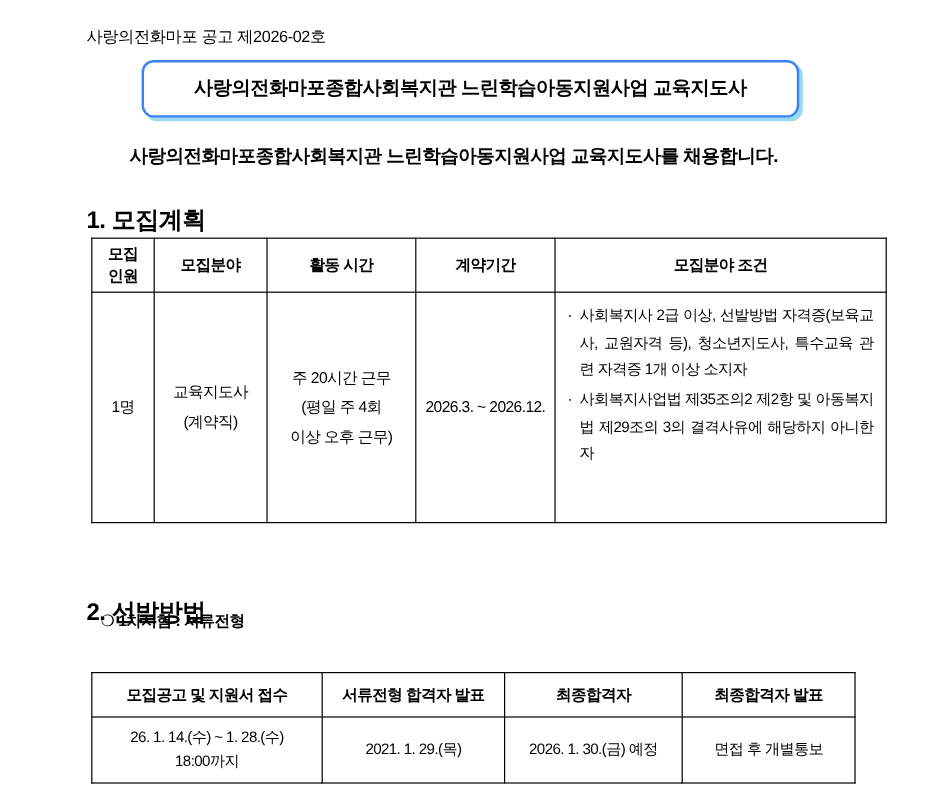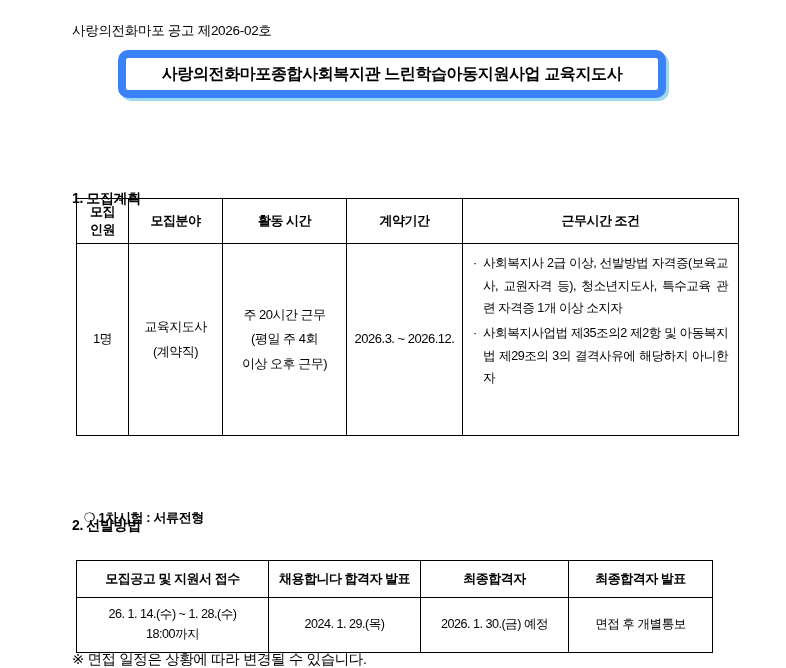--- a/index.html
+++ b/index.html
@@ -28,21 +28,21 @@
     font-size: 13.5px;
     letter-spacing: -0.3px;
     font-family: "Liberation Sans", "DejaVu Sans", sans-serif;
   }
   .title-box {
     position: absolute;
     left: 118px;
     top: 50px;
     width: 548px;
     height: 48px;
-    border: 8px solid #3b82f6;
+    border: 2px solid #3b82f6;
     border-radius: 10px;
     box-sizing: border-box;
     background: #ffffff;
     box-shadow: 3px 3px 0 #9ad9ee;
     display: flex;
     align-items: center;
     justify-content: center;
   }
   .title-text {
     font-size: 16px;
@@ -56,25 +56,24 @@
     position: absolute;
     left: 108px;
     top: 120px;
     font-size: 15.5px;
     font-weight: bold;
     letter-spacing: -0.5px;
     font-family: "Liberation Sans", "DejaVu Sans", sans-serif;
   }
   .section-heading {
     position: absolute;
-    font-size: 14px;
-    font-weight: bold;
-    letter-spacing: -0.4px;
-    font-family: "Liberation Sans", "DejaVu Sans", sans-serif;
-    margin-top: 20px;
+    font-size: 20px;
+    font-weight: bold;
+    letter-spacing: -0.4px;
+    font-family: "Liberation Sans", "DejaVu Sans", sans-serif;
   }
   #sec1 { left: 72px; top: 170px; }
   #sec2 { left: 72px; top: 497px; }
 
   table.grid {
     position: absolute;
     border-collapse: collapse;
     table-layout: fixed;
     font-family: "Liberation Sans", "DejaVu Sans", sans-serif;
   }
@@ -166,39 +165,40 @@
 <div class="page">
 
   <div class="doc-number">사랑의전화마포 공고 제2026-02호</div>
 
   <div class="title-box">
     <div class="title-text">
       <div>사랑의전화마포종합사회복지관 느린학습아동지원사업  교육지도사</div>
     </div>
   </div>
 
+  <div class="lead">사랑의전화마포종합사회복지관  느린학습아동지원사업  교육지도사를  채용합니다.</div>
 
   <div class="section-heading" id="sec1">1.  모집계획</div>
 
   <table class="grid" id="table1">
     <colgroup>
       <col class="c0">
         <col class="c1">
         <col class="c2">
         <col class="c3">
         <col class="c4">
     </colgroup>
     <thead>
       <tr>
         <th class="nowrap">모집
 인원</th>
         <th>모집분야</th>
         <th>활동 시간</th>
         <th>계약기간</th>
-        <th>근무시간 조건</th>
+        <th>모집분야 조건</th>
       </tr>
     </thead>
     <tbody>
       <tr>
         <td class="body-cell">1명</td>
         <td class="body-cell nowrap">교육지도사
 (계약직)</td>
         <td class="body-cell nowrap">주  20시간 근무
 (평일 주  4회
 이상 오후 근무)</td>
@@ -224,31 +224,30 @@
   <table class="grid" id="table2">
     <colgroup>
       <col class="d0">
         <col class="d1">
         <col class="d2">
         <col class="d3">
     </colgroup>
     <thead>
       <tr>
         <th>모집공고 및 지원서 접수</th>
-        <th>채용합니다 합격자 발표</th>
+        <th>서류전형 합격자 발표</th>
         <th>최종합격자</th>
         <th>최종합격자 발표</th>
       </tr>
     </thead>
     <tbody>
       <tr>
         <td class="body nowrap">26. 1. 14.(수) ~ 1. 28.(수)
 18:00까지</td>
-        <td class="body">2024. 1. 29.(목)</td>
+        <td class="body">2021. 1. 29.(목)</td>
         <td class="body">2026. 1. 30.(금) 예정</td>
         <td class="body">면접 후 개별통보</td>
       </tr>
     </tbody>
   </table>
 
-  <div class="footnote">※ 면접 일정은 상황에 따라 변경될 수 있습니다.</div>
 
 </div>
 
 </body></html>

